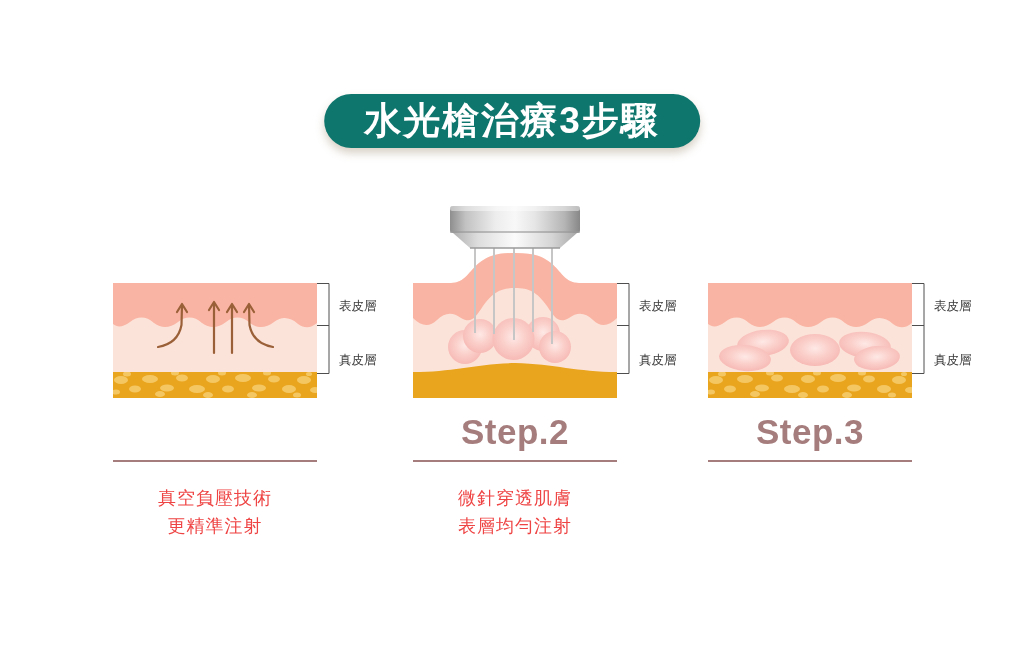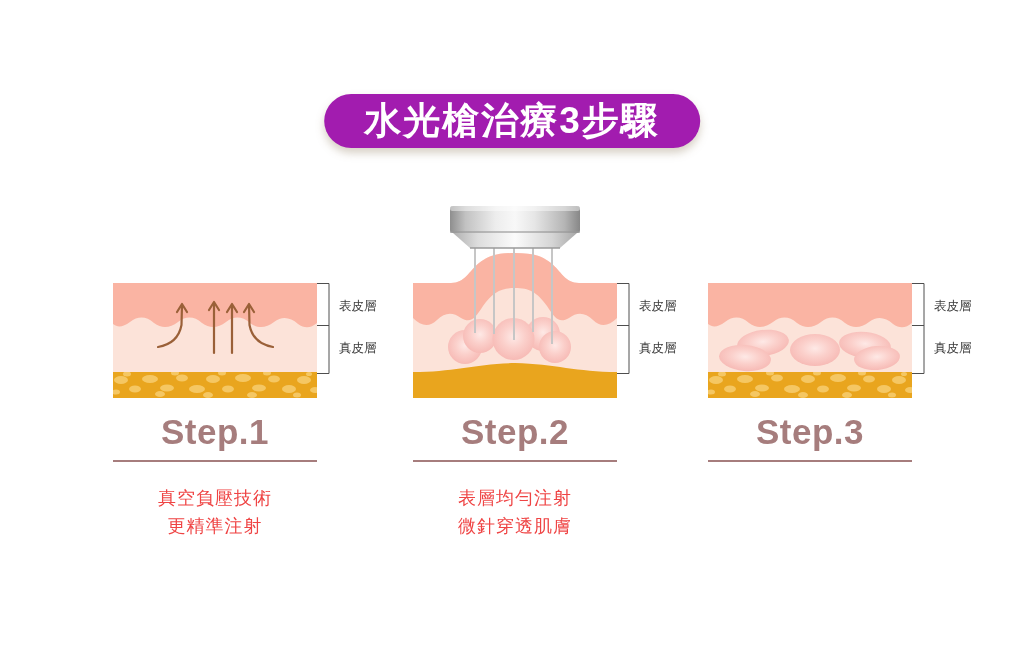--- a/index.html
+++ b/index.html
@@ -5,38 +5,38 @@
   * { margin:0; padding:0; box-sizing:border-box; }
   html,body { background:#ffffff; }
   body { font-family:"Liberation Sans", sans-serif; }
   .canvas{
     position:relative; width:1024px; height:663px; background:#ffffff;
     overflow:hidden; margin:0 auto;
   }
   .title-badge{
     position:absolute; left:50%; transform:translateX(-50%);
     top:94px; height:54px; line-height:54px;
-    background:#a21caf; color:#ffffff;
+    background:#0f766e; color:#ffffff;
     font-size:37px; font-weight:bold; letter-spacing:2px;
     padding:0 40px; border-radius:28px;
     box-shadow:0 5px 8px rgba(140,120,90,0.35);
     white-space:nowrap;
   }
   .col{ position:absolute; top:200px; width:204px; height:350px; }
   .col.c1{ left:113px; } .col.c2{ left:413px; } .col.c3{ left:708px; }
   .skin-svg{ position:absolute; left:0; }
   .skin-low{ top:83px; width:204px; height:115px; }
   .skin-tall{ top:0; width:204px; height:198px; }
   .bracket-svg{ position:absolute; left:204px; top:83px; width:13px; height:91px; }
   .layer-label{
     position:absolute; left:226px; width:60px;
     font-size:12.5px; color:#3c3c3c; white-space:nowrap;
   }
   .lbl-epi{ top:98px; }
-  .lbl-derm{ top:140px; }
+  .lbl-derm{ top:152px; }
   .step-title{
     position:absolute; top:212px; left:0; width:204px;
     text-align:center; font-size:35px; font-weight:600;
     color:#a67d7d; letter-spacing:0.5px;
   }
   .step-divider{
     position:absolute; top:260px; left:0; width:204px; height:2px;
     background:#a67d7d;
   }
   .step-desc{
@@ -113,21 +113,20 @@
           <path d="M114,29 L119,21 L124,29"></path>
         <path d="M160,64 C148,62 139,55 136.5,42 L136,22"></path>
           <path d="M131,29 L136,21 L141,29"></path>
       </g>
     </svg>
     <svg class="bracket-svg" viewBox="0 0 13 91">
       <path d="M0,0.5 H12 M12,0.5 V90.5 M0,90.5 H12 M0,42.5 H12" stroke="#4e4e4e" stroke-width="1" fill="none"></path>
     </svg>
     <div class="layer-label lbl-epi">表皮層</div>
     <div class="layer-label lbl-derm">真皮層</div>
-    <div class="step-title">Step.1</div>
     <div class="step-divider"></div>
     <div class="step-desc">
       <div>真空負壓技術</div>
       <div>更精準注射</div>
     </div>
   </div>
 
   <div class="col c2">
     <svg class="skin-svg skin-tall" viewBox="0 0 204 198">
       <defs>
@@ -190,22 +189,22 @@
       </g>
     </svg>
     <svg class="bracket-svg" viewBox="0 0 13 91">
       <path d="M0,0.5 H12 M12,0.5 V90.5 M0,90.5 H12 M0,42.5 H12" stroke="#4e4e4e" stroke-width="1" fill="none"></path>
     </svg>
     <div class="layer-label lbl-epi">表皮層</div>
     <div class="layer-label lbl-derm">真皮層</div>
     <div class="step-title">Step.2</div>
     <div class="step-divider"></div>
     <div class="step-desc">
+      <div>微針穿透肌膚</div>
       <div>表層均勻注射</div>
-      <div>微針穿透肌膚</div>
     </div>
   </div>
 
   <div class="col c3">
     <svg class="skin-svg skin-low" viewBox="0 0 204 115">
       <use href="#skinBase"></use>
       <g fill="url(#dropGrad)">
         <ellipse cx="55" cy="60" rx="26" ry="13" transform="rotate(-7 55 60)"></ellipse>
         <ellipse cx="37" cy="75" rx="26" ry="13" transform="rotate(5 37 75)"></ellipse>
         <ellipse cx="157" cy="62" rx="26" ry="13" transform="rotate(6 157 62)"></ellipse>

